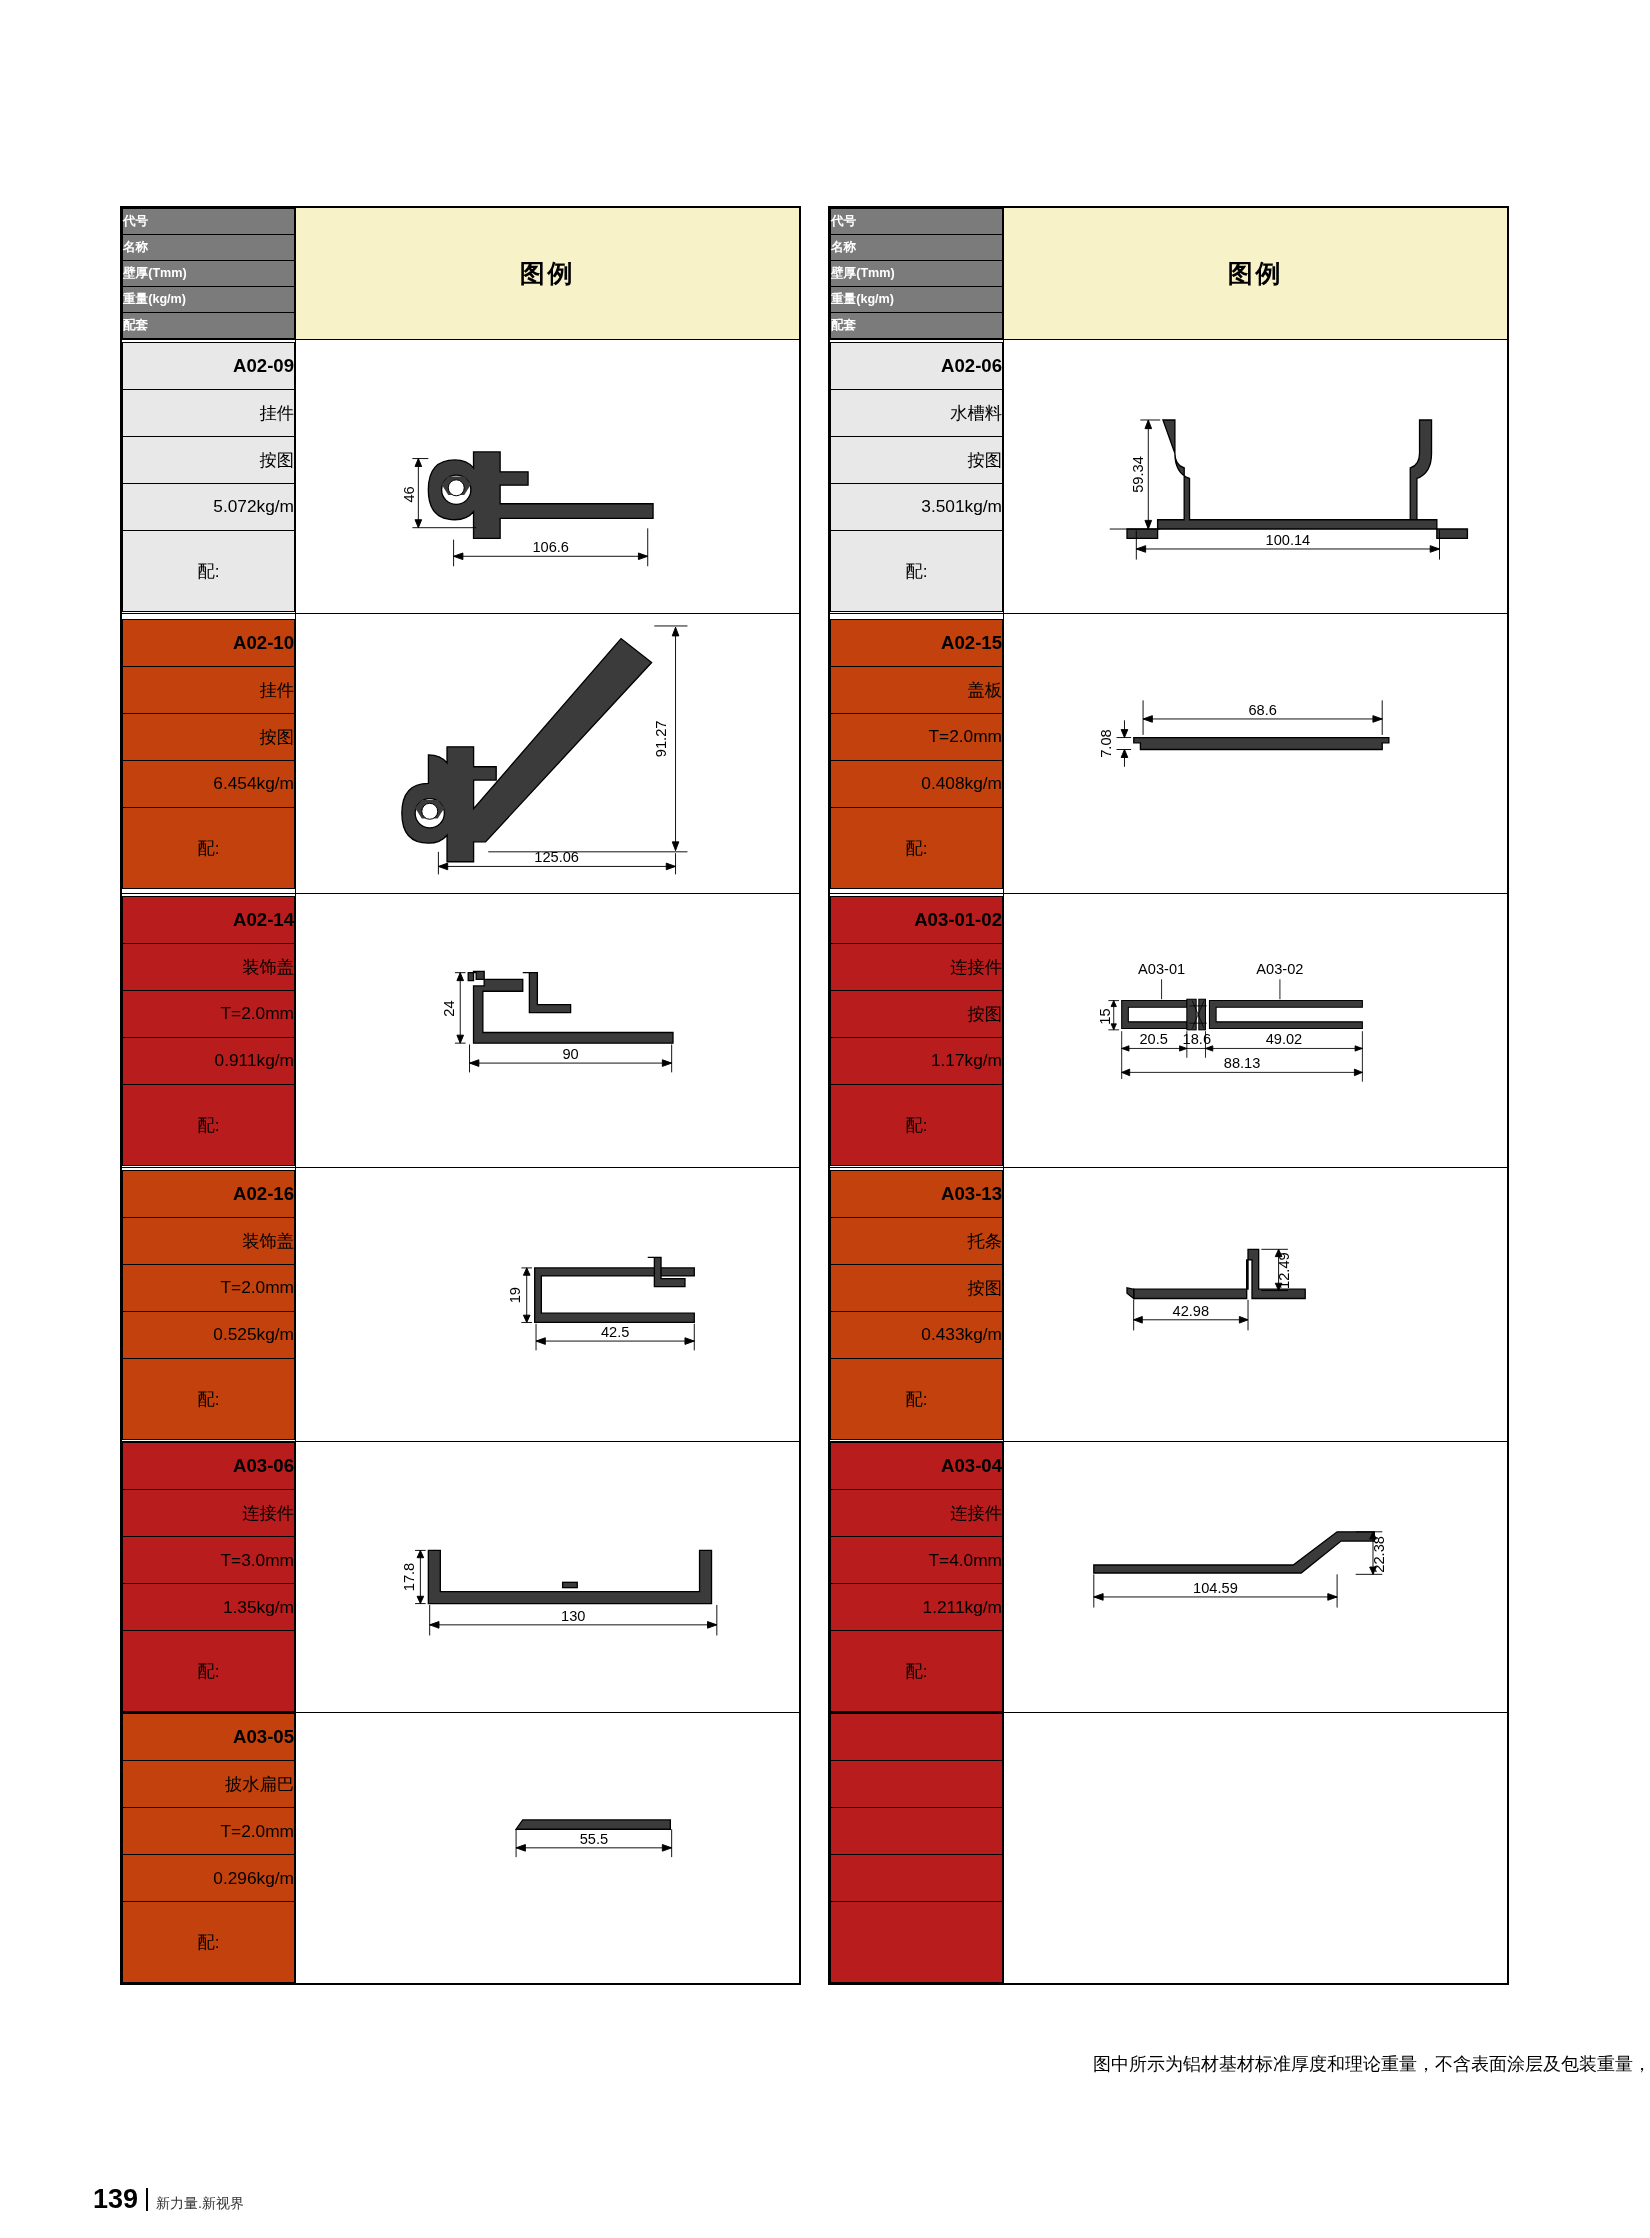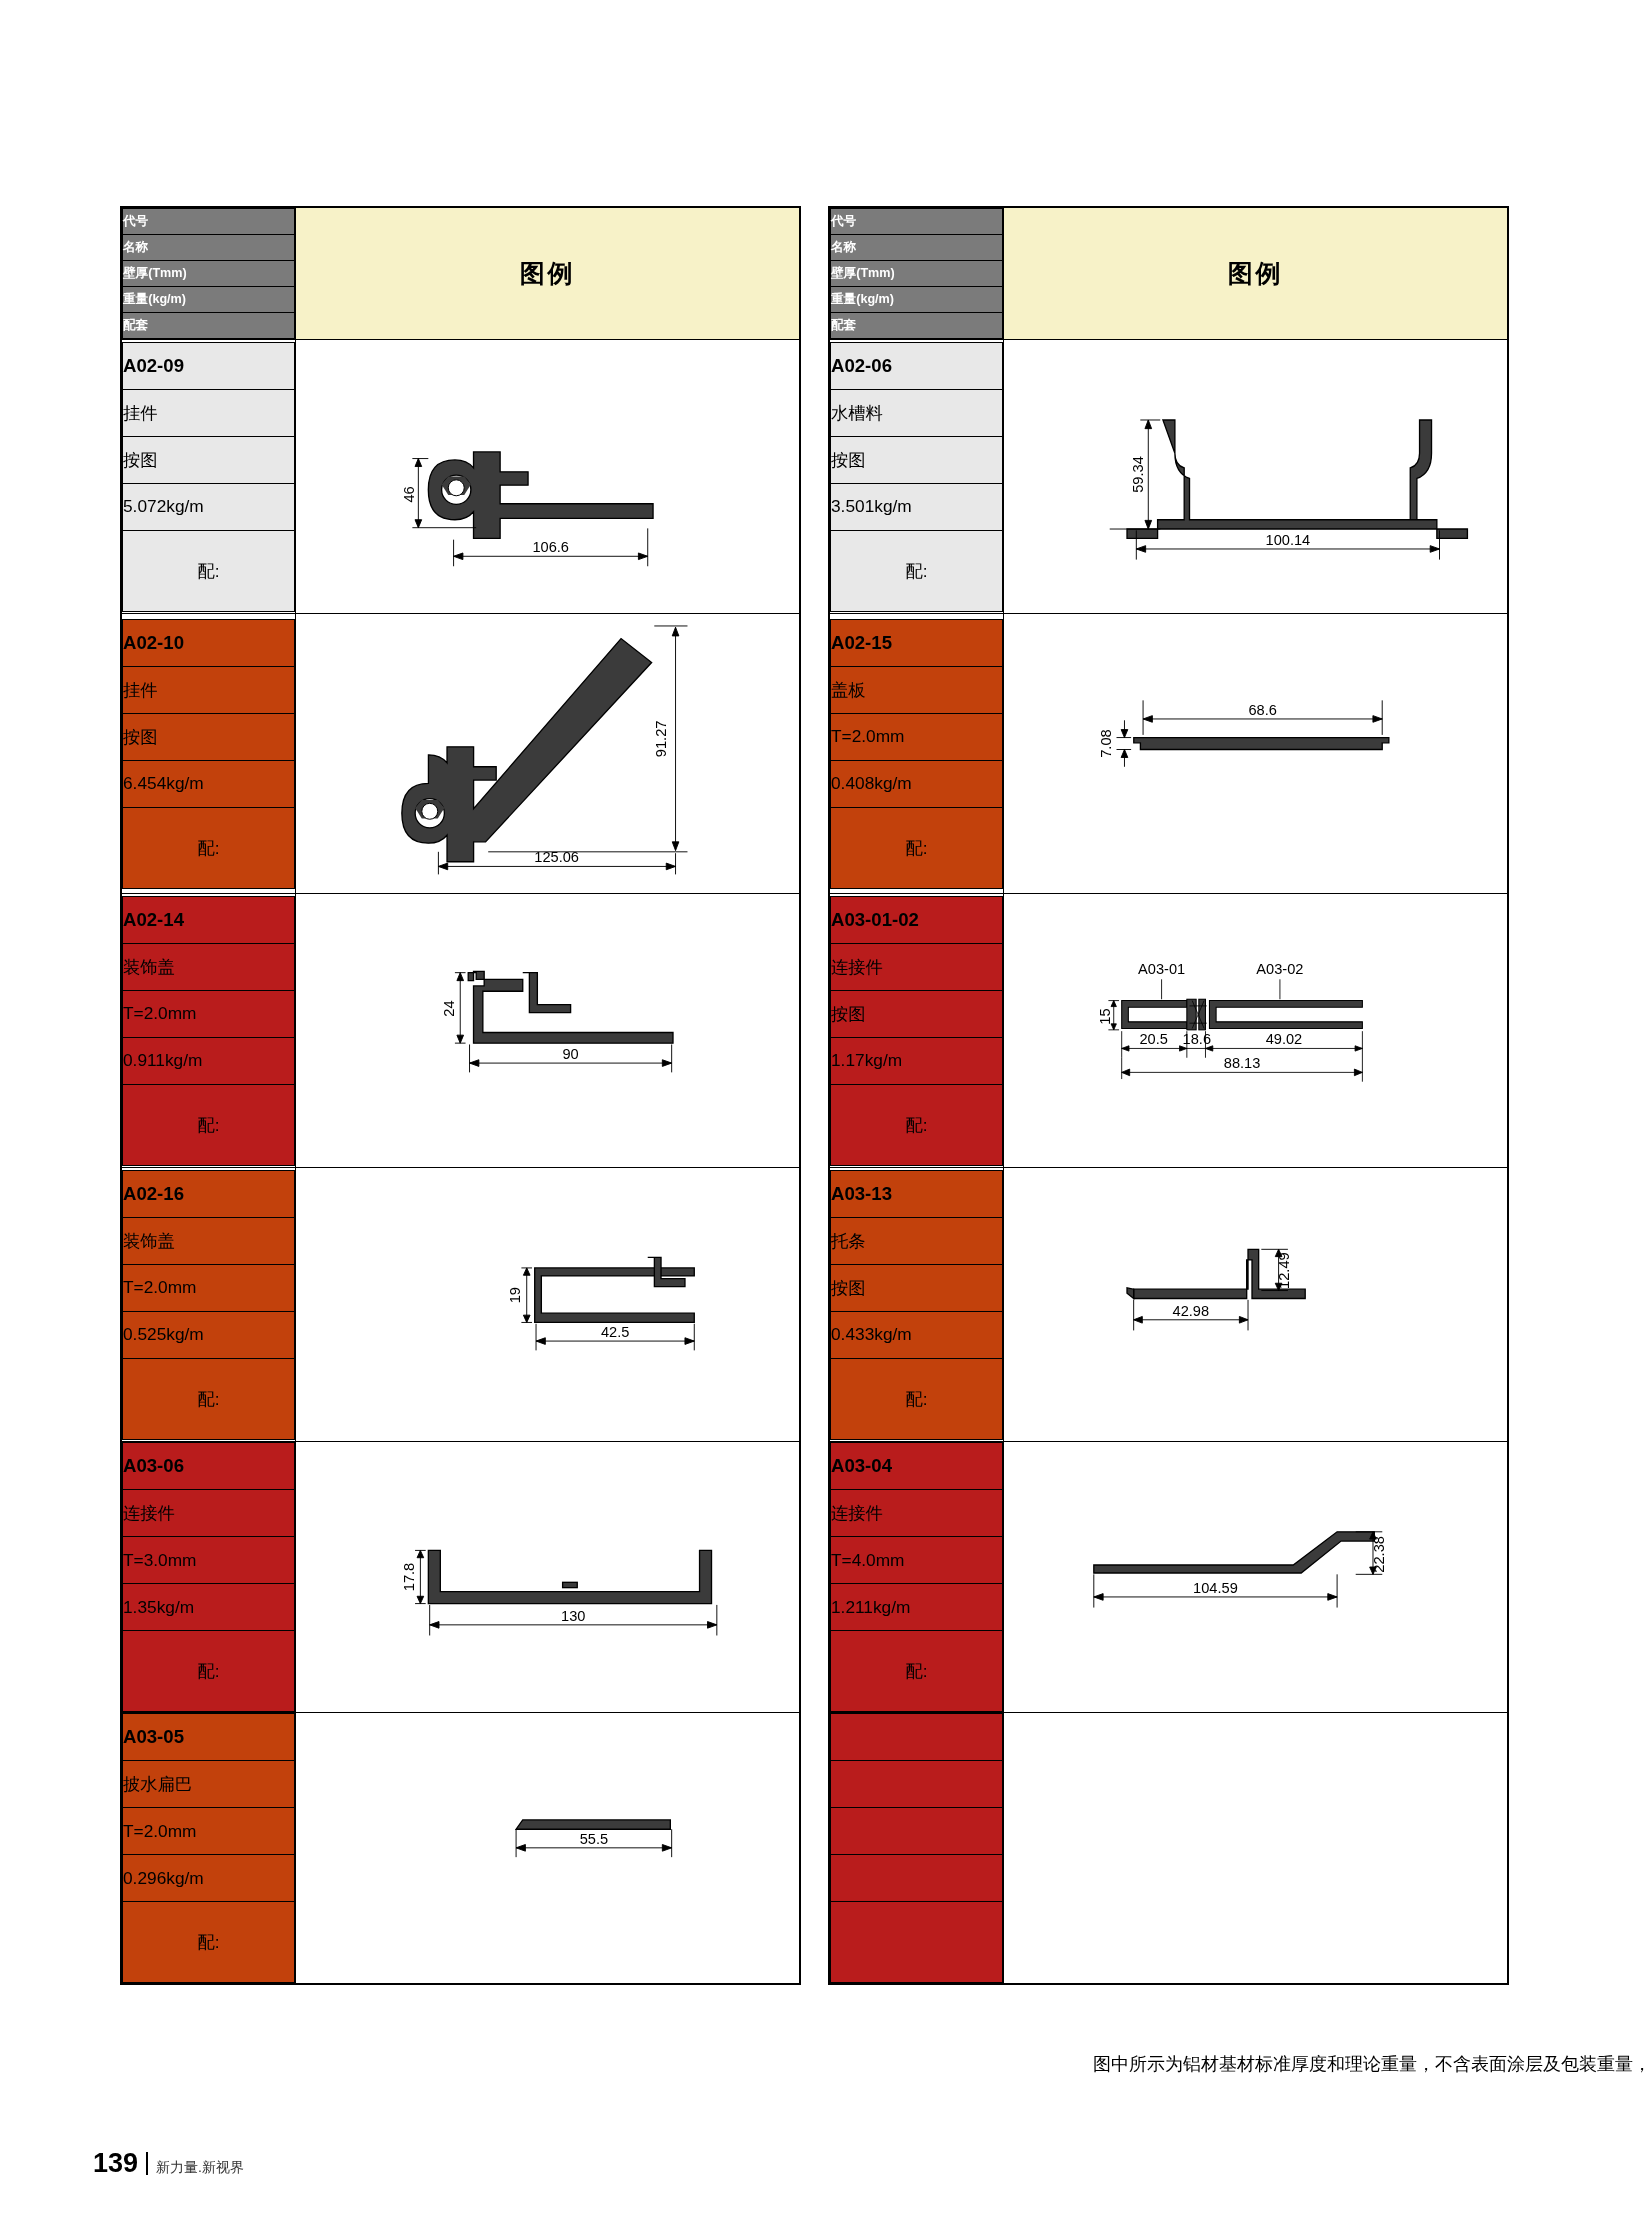--- a/index.html
+++ b/index.html
@@ -60,21 +60,21 @@
     background: #f7f2c8;
     text-align: center;
     font-size: 25px;
     font-weight: bold;
     letter-spacing: 2.7px;
     margin-top: 24px;
   }
   
   .spec-cell {
     width: 174px;
-    text-align: left;
+    text-align: right;
     font-size: 17.3px;
     height: 47px;
     box-sizing: border-box;
     margin-top: 28px;
   }
   .spec-cell.code {
     font-weight: bold;
     font-size: 18.6px;
   }
   .bg-grey { background: #e8e8e8; }
@@ -113,20 +113,21 @@
     position: absolute;
     left: 93px;
     top: 2148px;
     display: flex;
     align-items: baseline;
     gap: 8px;
   }
   .pagenum {
     font-size: 27px;
     font-weight: bold;
+    margin-top: 36px;
   }
   .footbar {
     display: inline-block;
     width: 2px;
     height: 22.6px;
     background: #000;
     position: relative;
     top: 2.7px;
   }
   .foottext {

